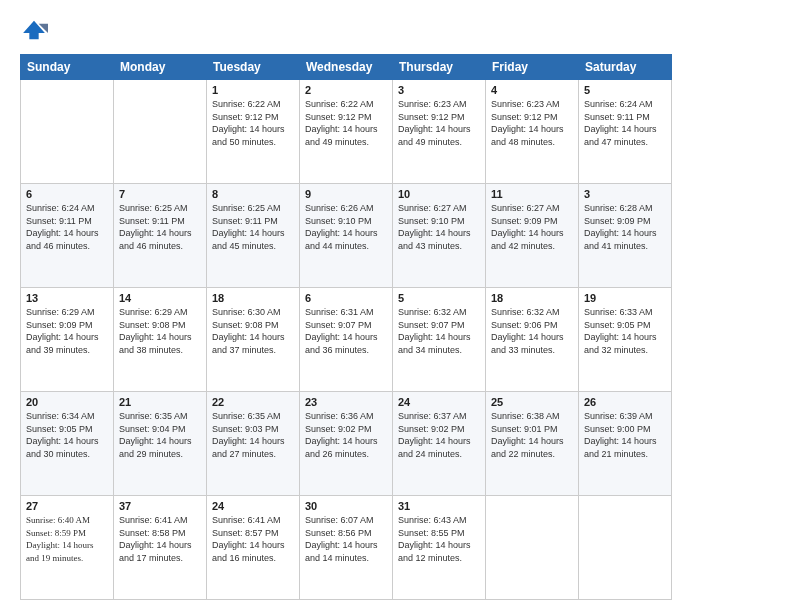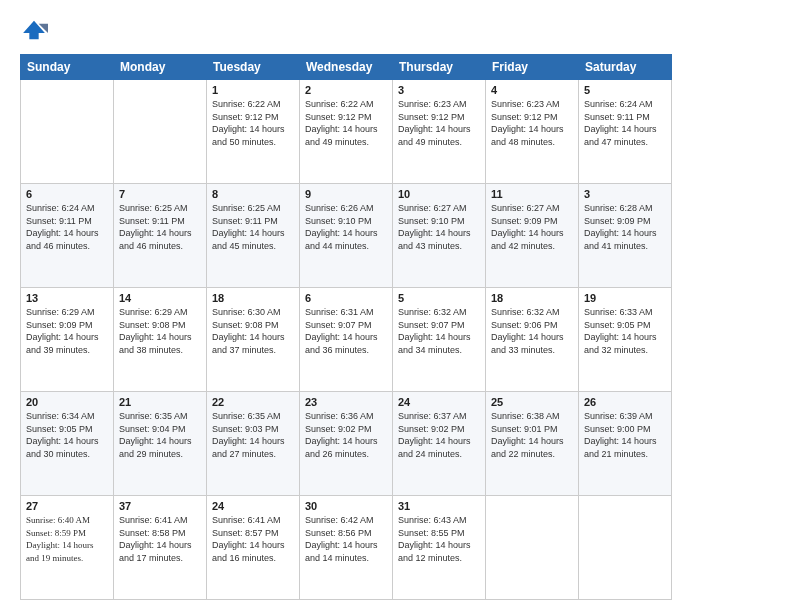--- a/index.html
+++ b/index.html
@@ -343,21 +343,21 @@
           </td>
           <td>
             <span class="day-num">24</span>
             <div class="day-info" style="white-space: pre-line;">Sunrise: 6:41 AM
 Sunset: 8:57 PM
 Daylight: 14 hours
 and 16 minutes.</div>
           </td>
           <td>
             <span class="day-num">30</span>
-            <div class="day-info" style="white-space: pre-line;">Sunrise: 6:42 AM
+            <div class="day-info" style="white-space: pre-line;">Sunrise: 6:07 AM
 Sunset: 8:56 PM
 Daylight: 14 hours
 and 14 minutes.</div>
           </td>
           <td>
             <span class="day-num">31</span>
             <div class="day-info" style="white-space: pre-line;">Sunrise: 6:43 AM
 Sunset: 8:55 PM
 Daylight: 14 hours
 and 12 minutes.</div>

